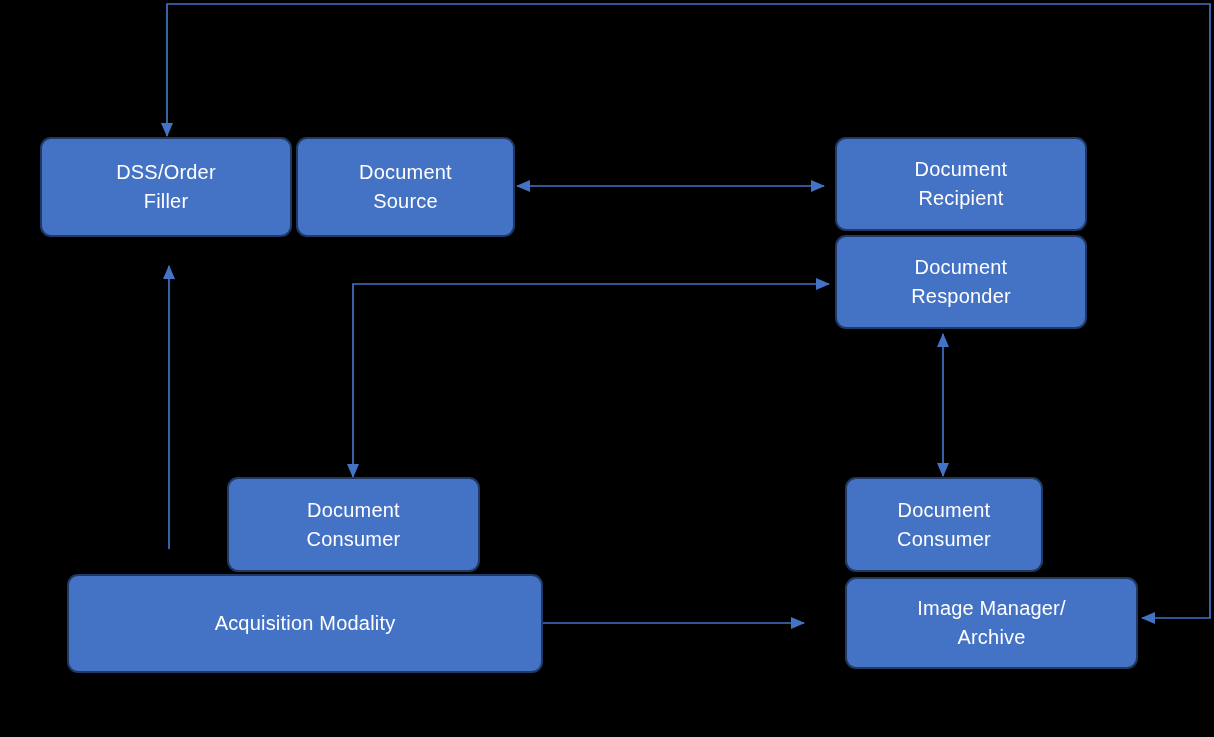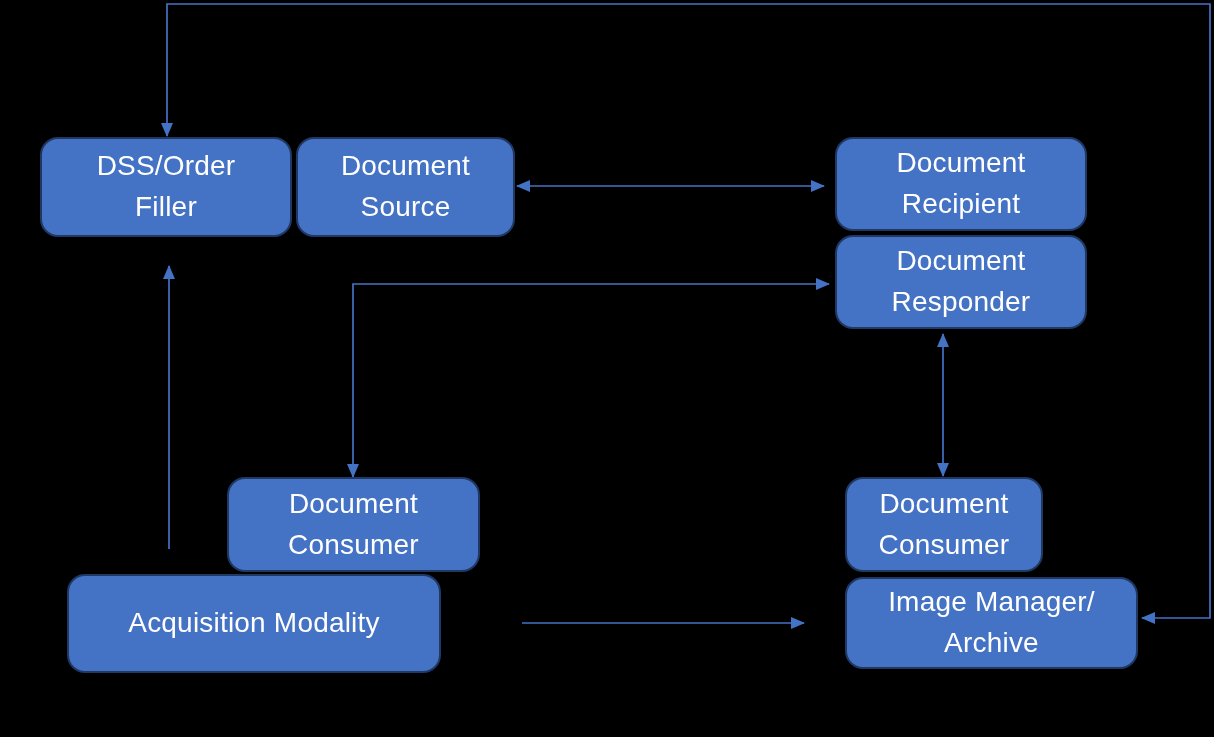--- a/index.html
+++ b/index.html
@@ -13,27 +13,27 @@
     height: 737px;
     background: #000000;
     overflow: hidden;
     font-family: "Liberation Sans", sans-serif;
   }
   .node {
     position: absolute;
     box-sizing: border-box;
     background: #4472C4;
     border: 2px solid #1F3864;
-    border-radius: 18px;
+    border-radius: 11px;
     color: #FFFFFF;
     display: flex;
     align-items: center;
     justify-content: center;
     text-align: center;
-    font-size: 28px;
+    font-size: 20px;
     line-height: 1.45;
     white-space: pre-line;
     letter-spacing: 0.2px;
   }
   #arrow-layer {
     position: absolute;
     left: 0;
     top: 0;
     width: 1214px;
     height: 737px;
@@ -78,21 +78,21 @@
 
   <div class="node" style="left:835px; top:137px; width:252px; height:94px;">Document
 Recipient</div>
 
   <div class="node" style="left:835px; top:235px; width:252px; height:94px;">Document
 Responder</div>
 
   <div class="node" style="left:227px; top:477px; width:253px; height:95px;">Document
 Consumer</div>
 
-  <div class="node" style="left:67px; top:574px; width:374px; height:99px;">Acquisition Modality</div>
+  <div class="node" style="left:67px; top:574px; width:476px; height:99px;">Acquisition Modality</div>
 
   <div class="node" style="left:845px; top:477px; width:198px; height:95px;">Document
 Consumer</div>
 
   <div class="node" style="left:845px; top:577px; width:293px; height:92px;">Image Manager/
 Archive</div>
 
 </div>
 
 </body></html>

